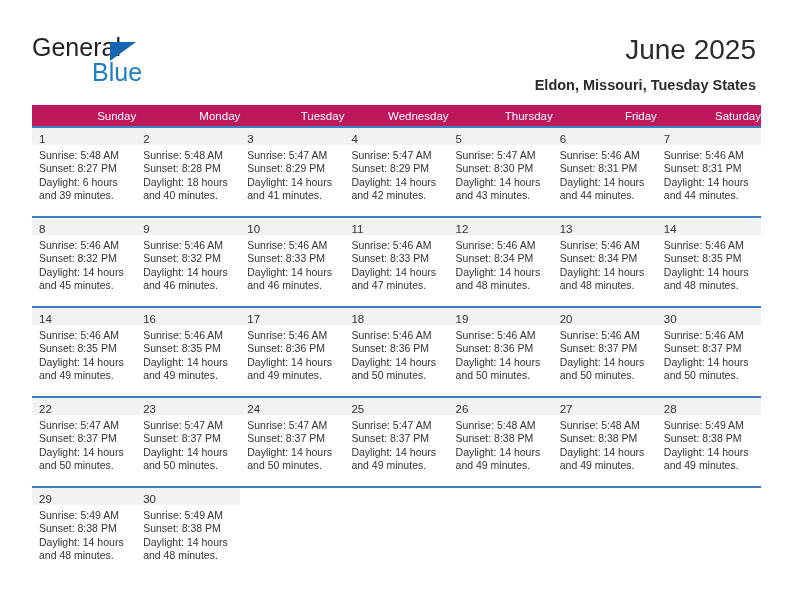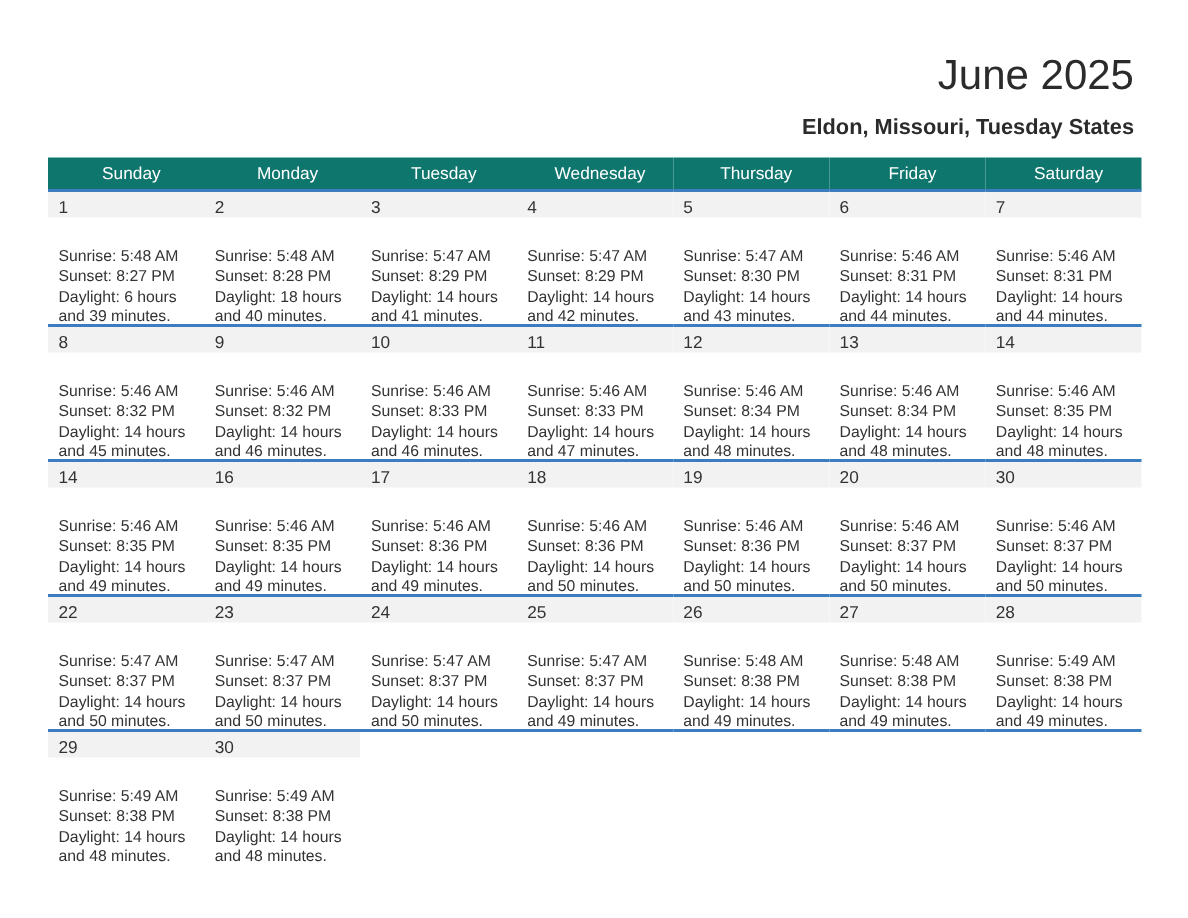--- a/index.html
+++ b/index.html
@@ -92,25 +92,25 @@
     left: 32px;
     top: 105px;
     width: 729px;
   }
   .cal-table {
     width: 729px;
     border-collapse: collapse;
     table-layout: fixed;
   }
   .cal-table th {
-    background: #0f766e;
+    background: #be185d;
     color: #ffffff;
     font-size: 11.5px;
     font-weight: normal;
-    text-align: center;
+    text-align: right;
     padding: 4px 0 4px 7px;
     height: 13px;
     border: none;
   }
   .week-row > td {
     vertical-align: top;
     padding: 0;
     border-top: 2px solid #3b7dbf;
     height: 88px;
   }
@@ -128,37 +128,41 @@
   .daynum {
     font-size: 11.5px;
     line-height: 15px;
     color: #333333;
   }
   .dayinfo {
     padding: 4px 6px 0 7px;
     font-size: 10.5px;
     line-height: 13.4px;
     color: #333333;
-    margin-top: 16px;
   }
   .dayinfo div {
     white-space: normal;
   }
   .blankcell {
     height: 88px;
     background: #ffffff;
   }
 </style>
 </head>
 <body>
 
 <div class="page">
 
   <div class="top-bar">
 
+    <div class="logo">
+      <span class="logo-general">General</span>
+      <span class="logo-tri"></span>
+      <span class="logo-blue">Blue</span>
+    </div>
 
     <h1 class="title">June 2025</h1>
     <div class="subtitle">Eldon, Missouri, Tuesday States</div>
   </div>
 
   <div class="calendar">
     <table class="cal-table">
       <thead>
         <tr>
           <th>Sunday</th>

